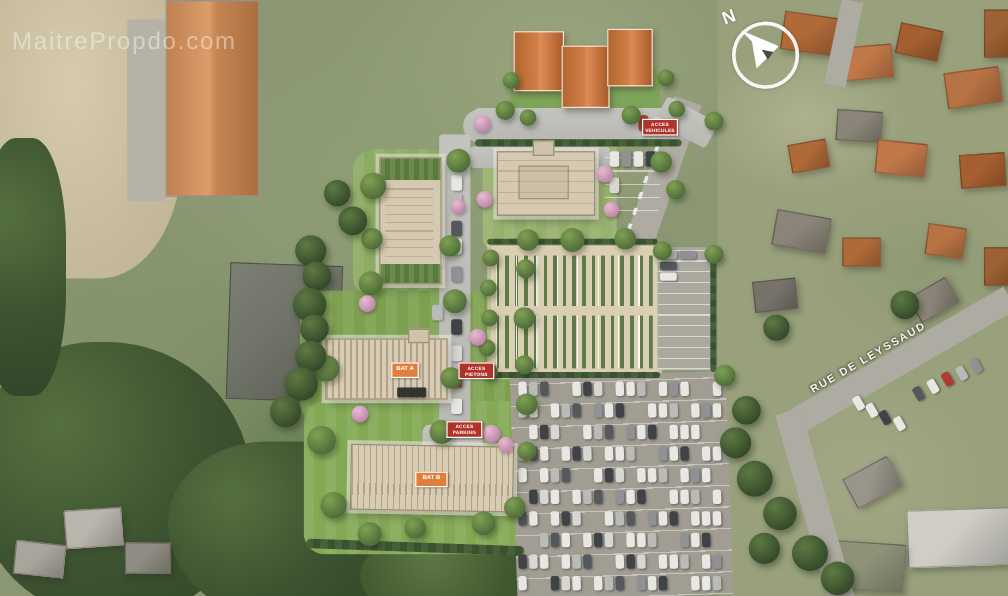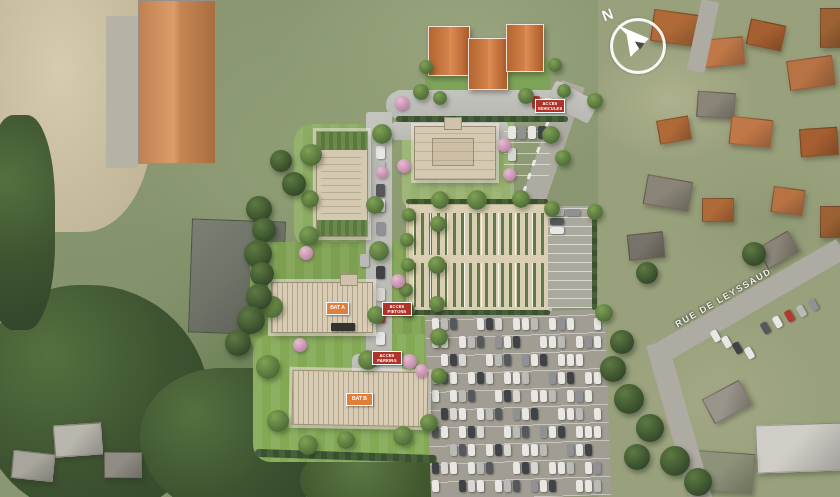--- a/index.html
+++ b/index.html
@@ -223,20 +223,21 @@
 
   <div class="rue-label">RUE DE LEYSSAUD</div>
 
   <div class="abs" id="compass">
     <div id="compass-ring"></div>
     <div id="compass-needle"></div>
     <div id="compass-tip"></div>
     <span id="compass-n">N</span>
   </div>
 
+  <div id="watermark">MaitrePropdo.com</div>
 <div class="tree g" style="left: 372px; top: 124px; width: 20px; height: 20px;"></div>
     <div class="tree g" style="left: 366px; top: 196px; width: 18px; height: 18px;"></div>
     <div class="tree g" style="left: 369px; top: 241px; width: 20px; height: 20px;"></div>
     <div class="tree g" style="left: 367px; top: 306px; width: 18px; height: 18px;"></div>
     <div class="tree g" style="left: 358px; top: 350px; width: 20px; height: 20px;"></div>
     <div class="tree g" style="left: 300px; top: 144px; width: 22px; height: 22px;"></div>
     <div class="tree g" style="left: 301px; top: 190px; width: 18px; height: 18px;"></div>
     <div class="tree g" style="left: 299px; top: 226px; width: 20px; height: 20px;"></div>
     <div class="tree g" style="left: 261px; top: 296px; width: 22px; height: 22px;"></div>
     <div class="tree g" style="left: 256px; top: 355px; width: 24px; height: 24px;"></div>

